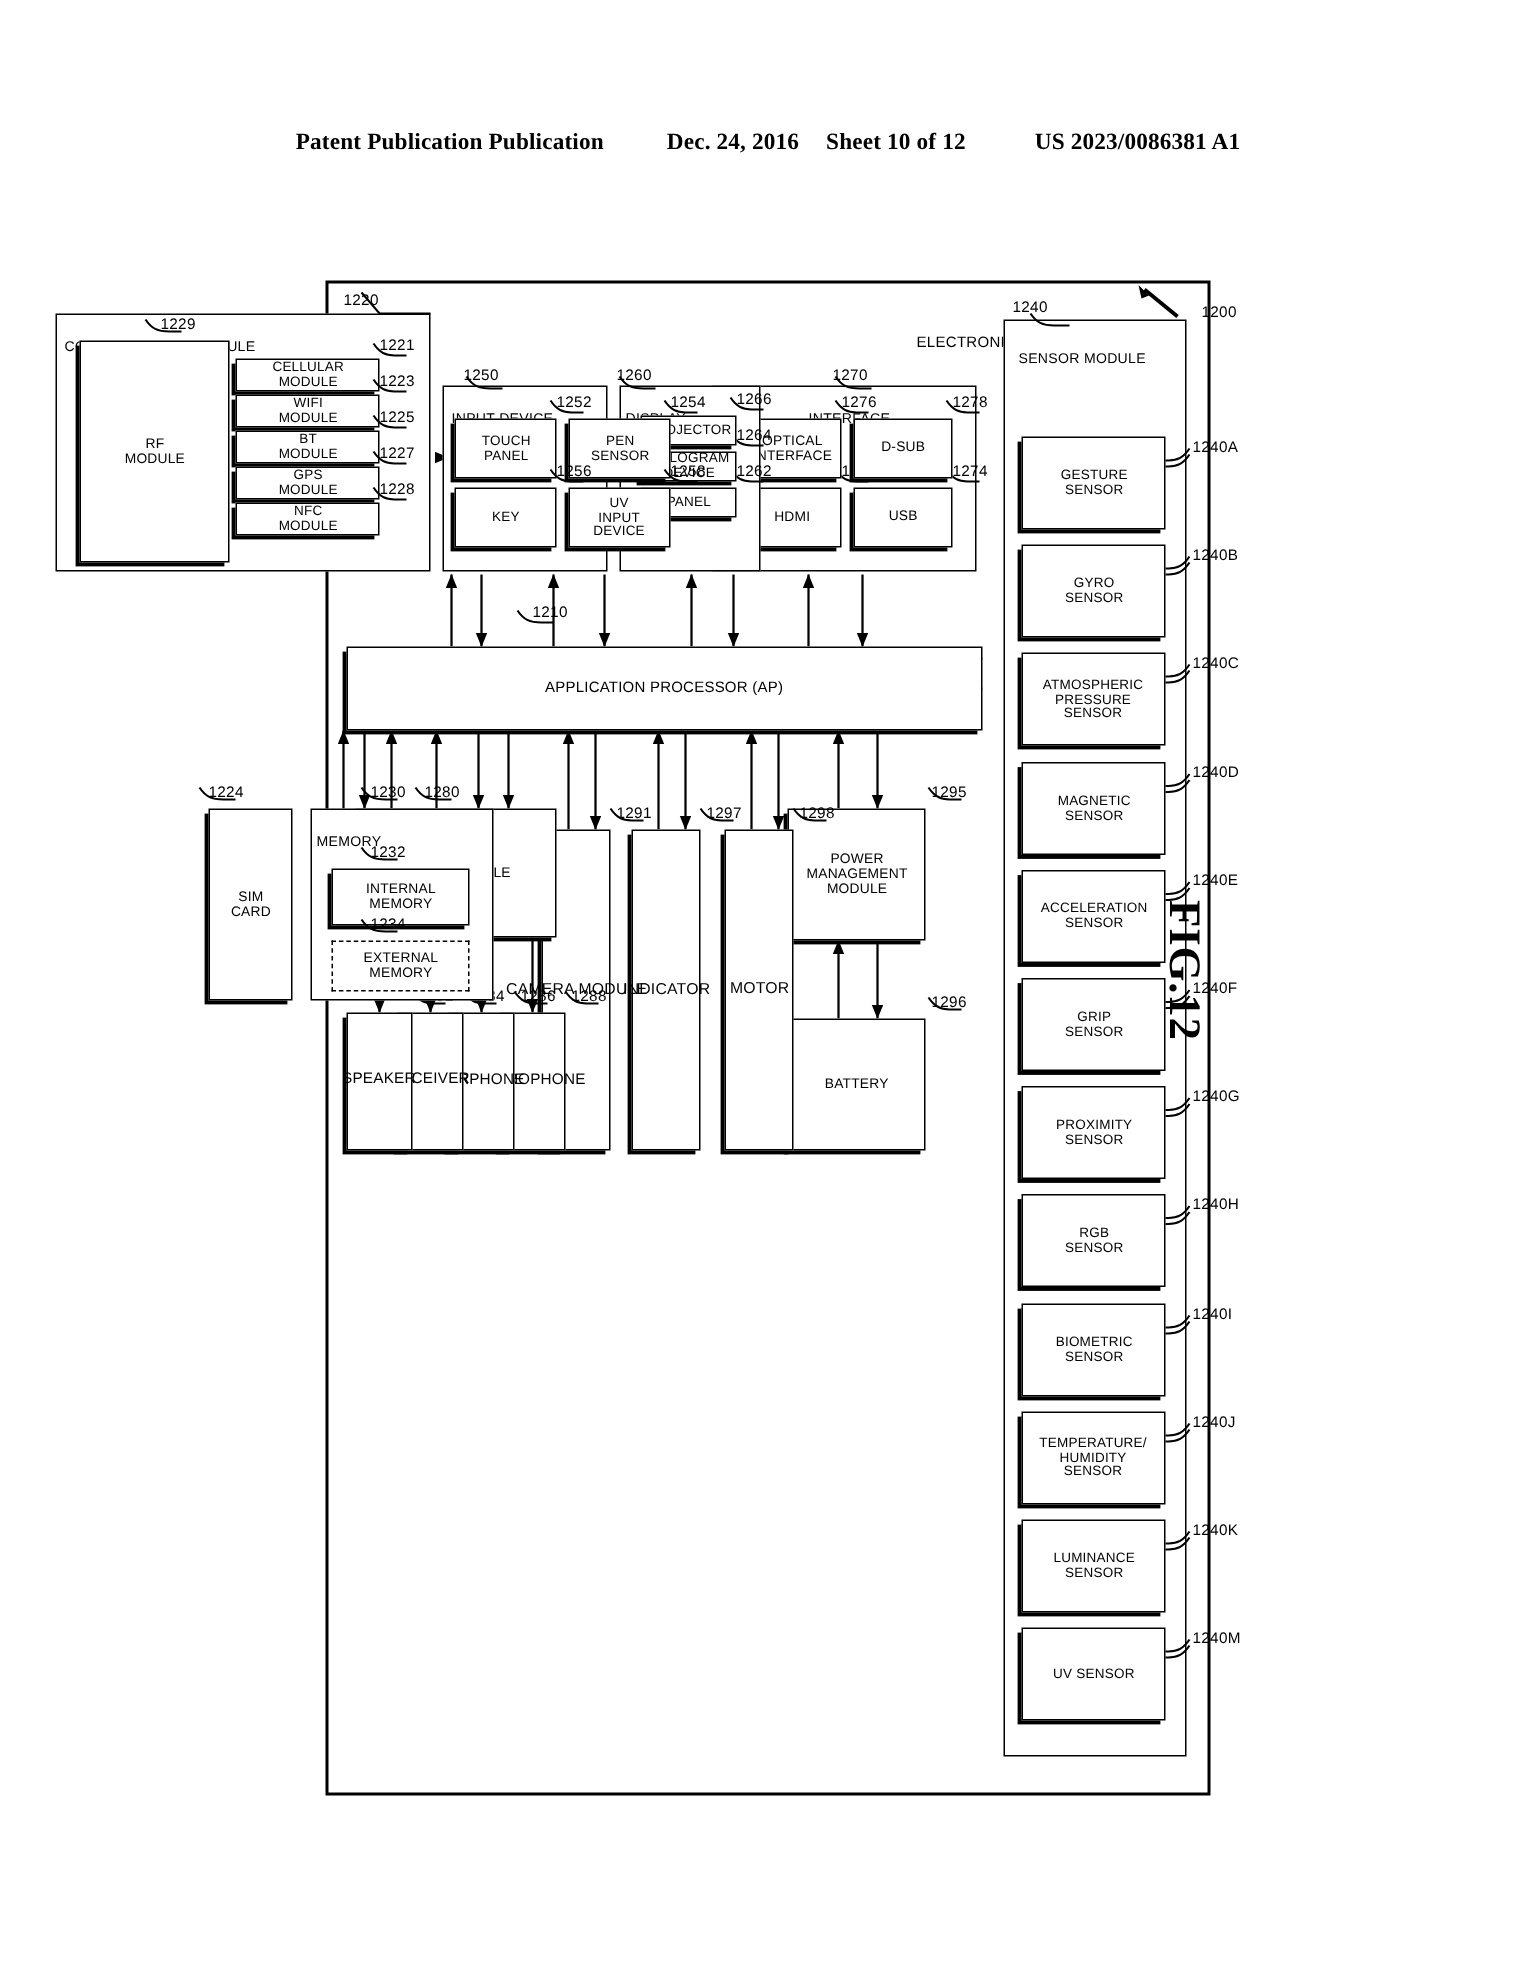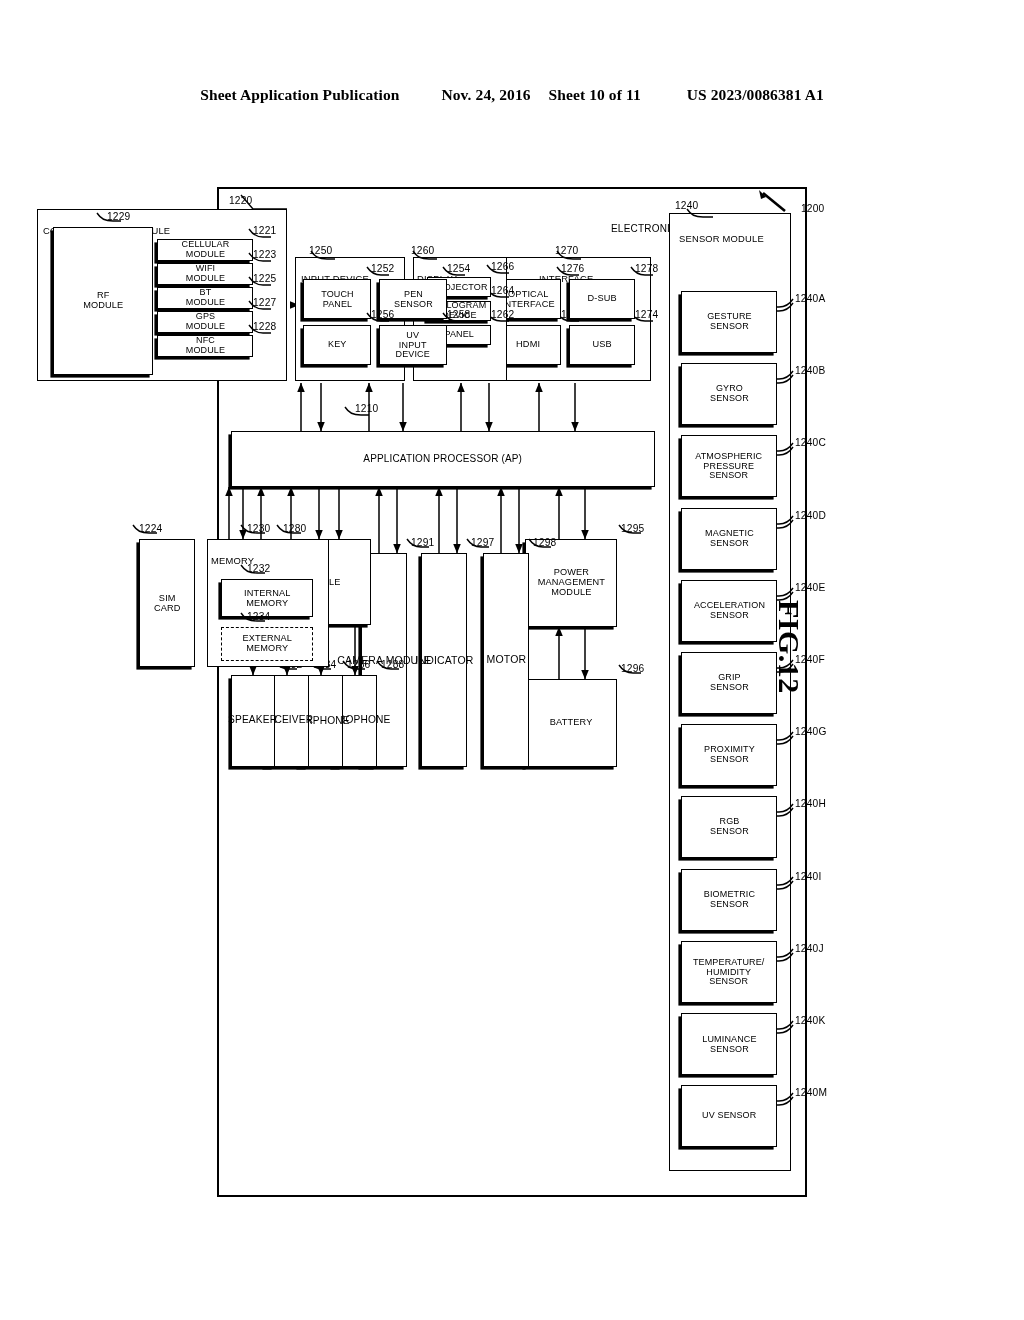--- a/index.html
+++ b/index.html
@@ -39,25 +39,25 @@
   #wires{position:absolute;left:0;top:0;width:1010px;height:590px;overflow:visible;}
 
   
   #figlabel{position:absolute;left:0;top:0;font-family:"Liberation Serif", serif;
      font-weight:bold;font-size:30px;letter-spacing:.5px;white-space:nowrap;}
 </style>
 </head>
 <body>
 
 <div id="pubHeader">
-  <span>Sheet Application Publication</span>
+  <span>Patent Publication Publication</span>
   <span class="hdr-gap1"></span>
-  <span>Nov. 24, 2016</span>
+  <span>Dec. 24, 2016</span>
   <span class="hdr-gap2"></span>
-  <span>Sheet 10 of 11</span>
+  <span>Sheet 10 of 12</span>
   <span class="hdr-gap3"></span>
   <span>US 2023/0086381 A1</span>
 </div>
 
 <div id="figWrap">
   <div id="figRot">
 
     <div id="frame"></div>
 
     <svg id="wires" viewBox="0 0 1010 590">

